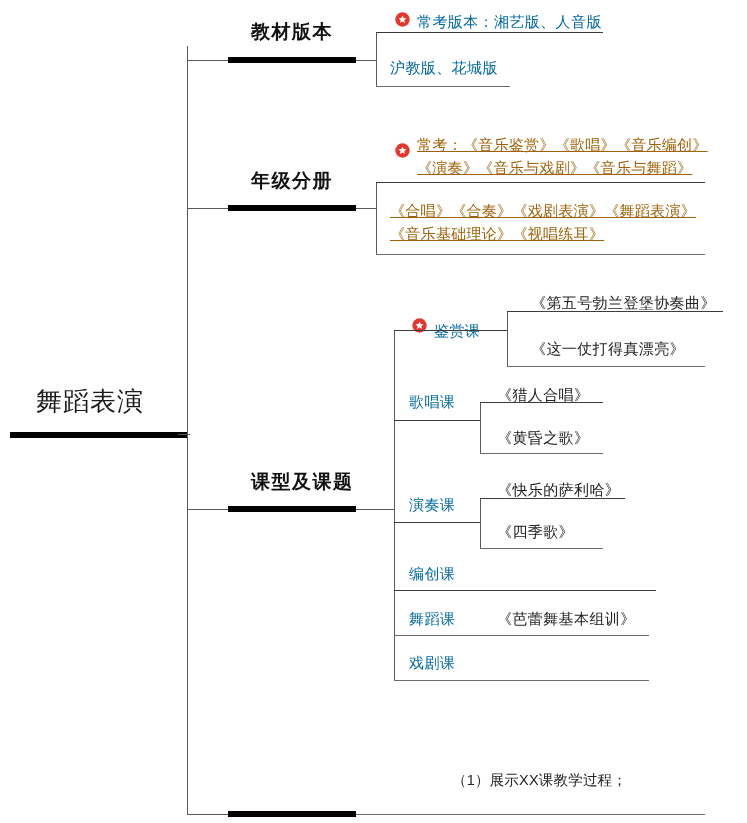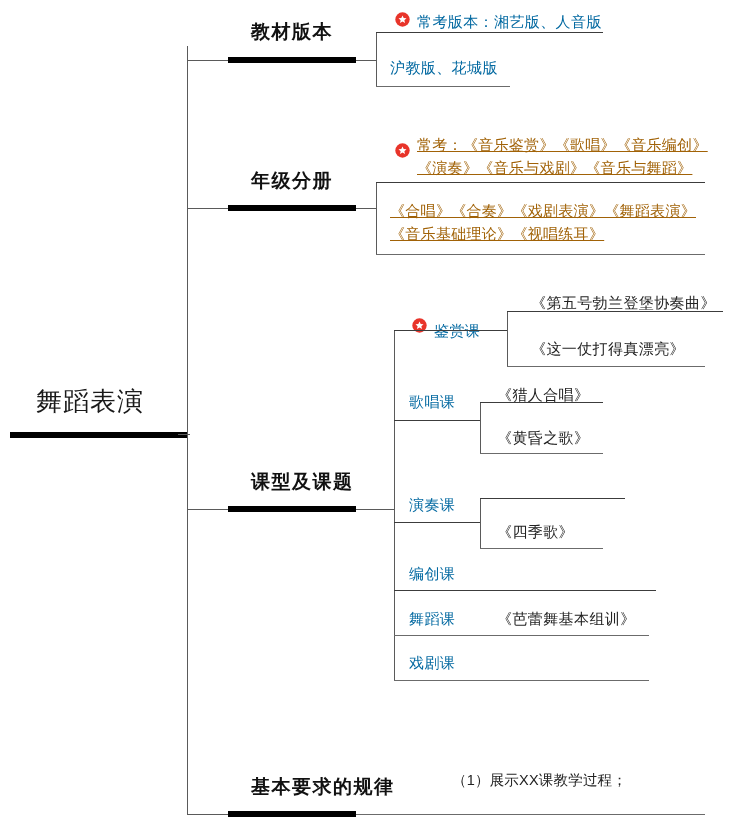--- a/index.html
+++ b/index.html
@@ -138,36 +138,36 @@
   <div class="ul-mid" style="left:394px;top:420px;width:86px;"></div>
   <div class="vline" style="left:480px;top:402px;height:51px;"></div>
   <div class="lbl n3-text" style="left:497px;top:384px;">《猎人合唱》</div>
   <div class="ul-mid" style="left:480px;top:402px;width:123px;"></div>
   <div class="lbl n3-text" style="left:497px;top:427px;">《黄昏之歌》</div>
   <div class="ul-thin" style="left:480px;top:453px;width:123px;"></div>
 
   <div class="lbl n2-text" style="left:409px;top:494px;">演奏课</div>
   <div class="ul-mid" style="left:394px;top:522px;width:86px;"></div>
   <div class="vline" style="left:480px;top:498px;height:50px;"></div>
+  <div class="lbl n3-text" style="left:497px;top:479px;">《快乐的萨利哈》</div>
   <div class="ul-mid" style="left:480px;top:498px;width:145px;"></div>
   <div class="lbl n3-text" style="left:497px;top:521px;">《四季歌》</div>
   <div class="ul-thin" style="left:480px;top:548px;width:123px;"></div>
 
   <div class="lbl n2-text" style="left:409px;top:563px;">编创课</div>
   <div class="ul-mid" style="left:394px;top:590px;width:262px;"></div>
 
   <div class="lbl n2-text" style="left:409px;top:608px;">舞蹈课</div>
   <div class="lbl n3-text" style="left:497px;top:608px;">《芭蕾舞基本组训》</div>
   <div class="ul-thin" style="left:394px;top:635px;width:255px;"></div>
 
   <div class="lbl n2-text" style="left:409px;top:652px;">戏剧课</div>
   <div class="ul-thin" style="left:394px;top:680px;width:255px;"></div>
 
   <div class="hline" style="left:187px;top:814px;width:42px;"></div>
-  <div class="lbl b1-text" style="left:251px;top:773px;">基本要求的规律</div>
   <div class="ul-thick" style="left:228px;top:811px;width:128px;"></div>
 
   <div class="req-list" style="left:452px;top:722px;">
     <div>（1）展示XX课教学过程；</div>
     
     
     
   </div>
   <div class="ul-thin" style="left:356px;top:814px;width:349px;"></div>
 

